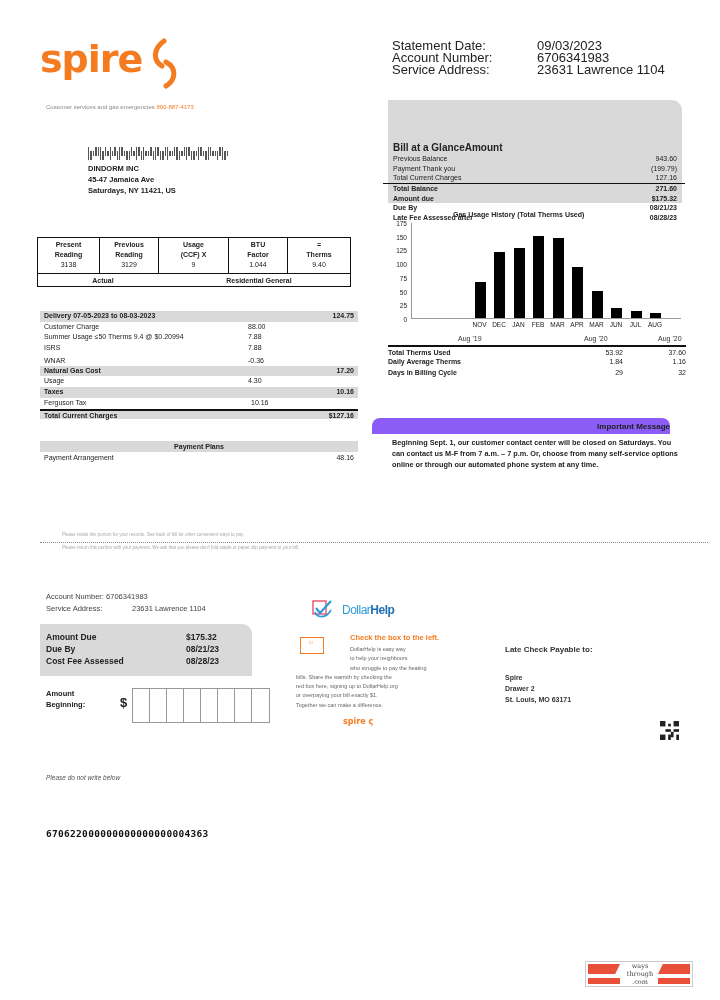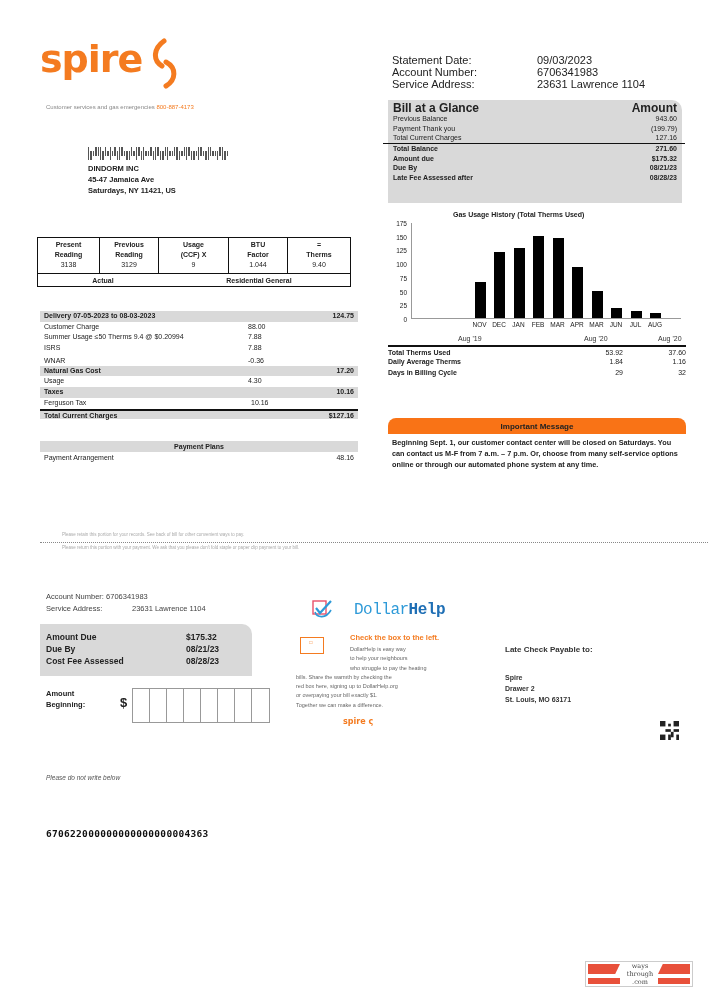--- a/index.html
+++ b/index.html
@@ -35,27 +35,27 @@
   .crow .lab { width: 204px; }
   .crow .mid { width: 60px; }
   .crow .amt { flex: 1; text-align: right; }
   .crow.total { background: #d9d9d9; font-weight: bold; border-top: 2px solid #111; }
 
   .plans { left: 40px; top: 441px; width: 318px; font-size: 7px; }
   .plans .ph { background: #d9d9d9; text-align: center; font-weight: bold; height: 11px; line-height: 11px; }
   .plans .pr { display: flex; justify-content: space-between; padding: 0 4px; height: 11px; line-height: 11px; }
 
   
-  .stmt { left: 392px; top: 54px; font-size: 11px; line-height: 12px; }
+  .stmt { left: 392px; top: 40px; font-size: 13px; line-height: 12px; }
   .stmt .r { display: flex; }
   .stmt .k { width: 145px; }
 
   
   .glance { left: 388px; top: 100px; width: 294px; height: 103px; background: #d9d9d9; border-radius: 0 10px 0 0; padding: 2px 5px; font-size: 7px; }
-  .glance .gh { display: flex; justify-content: space-between; font-weight: bold; font-size: 12px; height: 12px; line-height: 12px; }
+  .glance .gh { display: flex; justify-content: flex-start; font-weight: bold; font-size: 10px; height: 12px; line-height: 12px; margin-top: 40px; }
   .glance .gr { display: flex; justify-content: space-between; height: 9.7px; line-height: 9.7px; }
   .glance .gr.b { font-weight: bold; }
   .glance .sep { border-top: 1.5px solid #111; margin: 0 -8px 0 -10px; }
 
   
   .chart { left: 383px; top: 207px; width: 305px; height: 140px; }
   .chart-title { position: absolute; left: 70px; top: 4px; font-size: 7px; font-weight: bold; }
   .yaxis { position: absolute; left: 8px; top: 16px; width: 20px; height: 104px; }
   .ytick { position: absolute; right: 4px; font-size: 6.5px; transform: translateY(-50%); }
   .plot { position: absolute; left: 28px; top: 16px; width: 270px; height: 96px; border-left: 1px solid #999; border-bottom: 1px solid #999; }
@@ -64,21 +64,21 @@
 
   .usage-tbl { left: 388px; top: 337px; width: 298px; font-size: 7px; }
   .usage-tbl .hr { display: flex; height: 10px; line-height: 10px; color: #333; }
   .usage-tbl .ur { display: flex; height: 11px; line-height: 11px; }
   .usage-tbl .ur.first { border-top: 2px solid #111; }
   .usage-tbl .c1 { width: 170px; font-weight: bold; }
   .usage-tbl .c2 { width: 65px; text-align: right; }
   .usage-tbl .c3 { flex: 1; text-align: right; }
 
   
-  .imp-head { left: 388px; top: 418px; width: 298px; height: 16px; background: #f97316; border-radius: 8px 8px 0 0; text-align: center; font-weight: bold; font-size: 8px; line-height: 18px; }
+  .imp-head { left: 372px; top: 418px; width: 298px; height: 16px; background: #8b5cf6; border-radius: 8px 8px 0 0; text-align: right; font-weight: bold; font-size: 8px; line-height: 18px; }
   .imp-body { left: 392px; top: 437px; width: 290px; font-size: 7.3px; line-height: 11px; font-weight: bold; color: #222; }
 
   
   .retain1 { left: 62px; top: 532px; font-size: 4.5px; color: #aaa; }
   .tear { left: 40px; top: 542px; width: 668px; border-top: 1.5px dotted #888; }
   .retain2 { left: 62px; top: 545px; font-size: 4.5px; color: #aaa; }
 
   
   .stub-acct { left: 46px; top: 591px; font-size: 7.5px; line-height: 12px; color: #444; }
   .stub-acct .r { display: flex; }
@@ -87,21 +87,21 @@
   .due-box .r { display: flex; }
   .due-box .k { width: 140px; }
   .enclosed-lab { left: 46px; top: 688px; font-size: 7.5px; font-weight: bold; line-height: 11px; }
   .dollar { left: 120px; top: 695px; font-size: 13px; font-weight: bold; }
   .boxes { left: 132px; top: 688px; display: flex; border: 1px solid #999; }
   .boxes span { width: 17px; height: 33px; border-right: 1px solid #999; }
   .boxes span:last-child { border-right: none; }
 
   
   .dh-logo { left: 312px; top: 600px; display: flex; align-items: center; }
-  .dh-text { font-size: 16px; color: #2e9ad8; margin-left: 20px; font-family: Liberation Mono, monospace; letter-spacing: -0.5px; }
+  .dh-text { font-size: 12px; color: #2e9ad8; margin-left: 8px; font-family: Liberation Sans, sans-serif; letter-spacing: -0.5px; }
   .dh-text b { color: #1f6fb5; }
   .dh-check { left: 300px; top: 637px; width: 24px; height: 17px; border: 1.5px solid #f47b20; }
   .dh-check span { position: absolute; left: 8px; top: 2px; font-size: 4px; color: #f47b20; }
   .dh-headline { left: 350px; top: 633px; font-size: 7.5px; font-weight: bold; color: #f47b20; }
   .dh-body { left: 296px; top: 645px; width: 200px; font-size: 5.5px; line-height: 9.3px; color: #666; }
   .dh-body .l { white-space: nowrap; }
   .dh-spire { left: 343px; top: 717px; font-size: 8px; font-weight: bold; color: #f47b20; font-family: "DejaVu Sans", sans-serif; }
 
   .payable { left: 505px; top: 645px; font-size: 8px; font-weight: bold; color: #333; }
   .payto { left: 505px; top: 672px; font-size: 7px; line-height: 11px; font-weight: bold; color: #333; }

